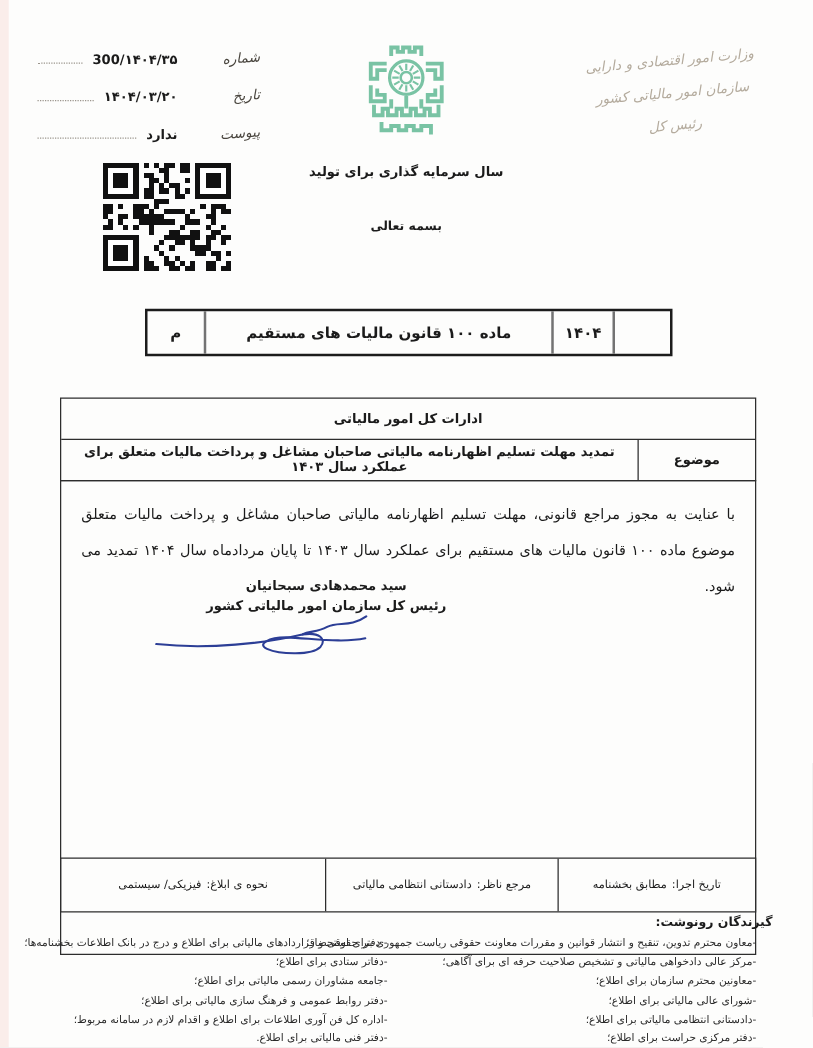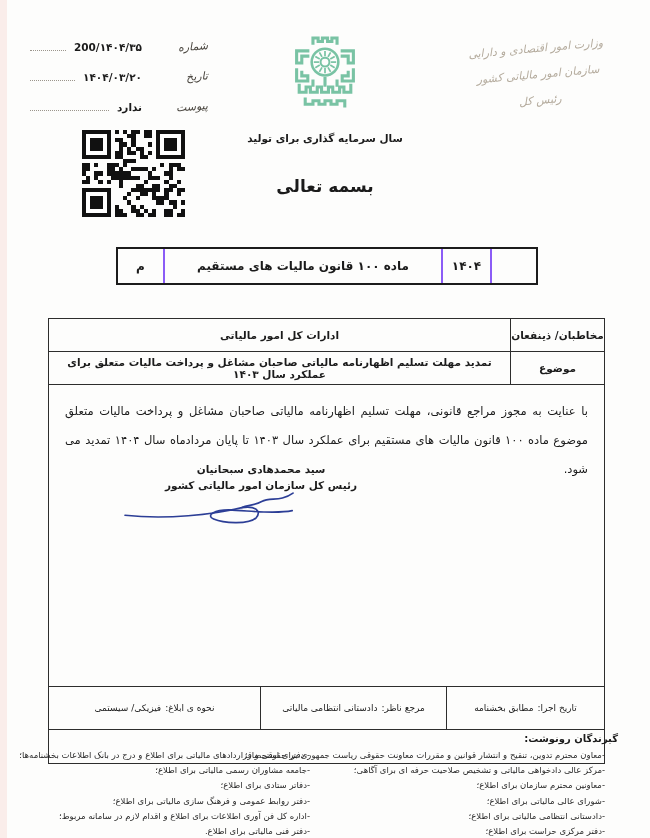--- a/index.html
+++ b/index.html
@@ -24,30 +24,30 @@
     text-align:center;direction:rtl;color:#b4ab9d;font-size:11px;
     line-height:26px;transform:rotate(-5deg);font-style:oblique;}
 
   .logo{position:absolute;left:282px;top:32px;width:86px;height:86px;}
 
   .qr{position:absolute;left:82px;top:130px;width:103px;height:87px;}
 
   .slogan{position:absolute;left:0;top:132px;width:650px;text-align:center;
     font-weight:bold;font-size:10.5px;direction:rtl;}
   .besmele{position:absolute;left:0;top:176px;width:650px;text-align:center;
-    font-weight:bold;font-size:17px;direction:rtl;}
+    font-weight:bold;font-size:10px;direction:rtl;}
   .doc-type{position:absolute;left:0;top:205px;width:650px;text-align:center;
     font-weight:bold;font-size:15px;direction:rtl;}
 
   
   .class-table{position:absolute;left:116px;top:247px;width:422px;height:38px;
     display:flex;direction:rtl;border:2px solid #1c1c1c;box-sizing:border-box;}
   .class-cell{display:flex;align-items:center;justify-content:center;
     font-weight:bold;font-size:12px;box-sizing:border-box;}
-  .class-cell.b{border-left:2px solid #8b5cf6;}
+  .class-cell.b{border-left:2px solid #737373;}
   .cc-serial{flex:0 0 46px;}
   .cc-year{flex:0 0 49px;}
   .cc-title{flex:1 1 auto;}
   .cc-code{flex:0 0 45px;}
 
   
   .info-table{position:absolute;left:48px;top:318px;width:557px;
     border:1.4px solid #2d2d2d;box-sizing:border-box;direction:rtl;}
   .info-row{display:flex;direction:rtl;min-height:32px;box-sizing:border-box;}
   .info-row + .info-row{border-top:1.4px solid #2d2d2d;}
@@ -87,21 +87,21 @@
 </style>
 </head>
 <body>
 
 <div class="page">
   <div class="pink-edge"></div>
 
   <div class="ref-block">
     <div class="ref-row">
       <span class="ref-label">شماره</span>
-      <span class="ref-value num">200/۱۴۰۴/۳۵</span>
+      <span class="ref-value num">300/۱۴۰۴/۳۵</span>
       <span class="ref-leader"></span>
     </div>
     <div class="ref-row">
       <span class="ref-label">تاریخ</span>
       <span class="ref-value num">۱۴۰۴/۰۳/۲۰</span>
       <span class="ref-leader"></span>
     </div>
     <div class="ref-row">
       <span class="ref-label">پیوست</span>
       <span class="ref-value">ندارد</span>
@@ -318,21 +318,20 @@
 
   <div class="class-table">
     <div class="class-cell cc-serial b"></div>
     <div class="class-cell cc-year b">۱۴۰۴</div>
     <div class="class-cell cc-title b">ماده ۱۰۰ قانون مالیات های مستقیم</div>
     <div class="class-cell cc-code">م</div>
   </div>
 
   <div class="info-table">
     <div class="info-row">
-      <div class="info-label">مخاطبان/ ذینفعان</div>
       <div class="info-value">ادارات کل امور مالیاتی</div>
     </div>
     <div class="info-row">
       <div class="info-label">موضوع</div>
       <div class="info-value">تمدید مهلت تسلیم اظهارنامه مالیاتی صاحبان مشاغل و پرداخت مالیات متعلق برای عملکرد سال ۱۴۰۳</div>
     </div>
   </div>
 
   <div class="body-box">
     <div class="body-text">با عنایت به مجوز مراجع قانونی، مهلت تسلیم اظهارنامه مالیاتی صاحبان مشاغل و پرداخت مالیات متعلق موضوع ماده ۱۰۰ قانون مالیات های مستقیم برای عملکرد سال ۱۴۰۳ تا پایان مردادماه سال ۱۴۰۴ تمدید می شود.</div>
@@ -367,19 +366,19 @@
   <div class="cc-col cc-right">
     <div class="cc-item">-معاون محترم تدوین، تنقیح و انتشار قوانین و مقررات معاونت حقوقی ریاست جمهوری برای استحضار؛</div>
     <div class="cc-item">-مرکز عالی دادخواهی مالیاتی و تشخیص صلاحیت حرفه ای برای آگاهی؛</div>
     <div class="cc-item">-معاونین محترم سازمان برای اطلاع؛</div>
     <div class="cc-item">-شورای عالی مالیاتی برای اطلاع؛</div>
     <div class="cc-item">-دادستانی انتظامی مالیاتی برای اطلاع؛</div>
     <div class="cc-item">-دفتر مرکزی حراست برای اطلاع؛</div>
   </div>
   <div class="cc-col cc-left">
     <div class="cc-item">- دفتر حقوقی و قراردادهای مالیاتی برای اطلاع و درج در بانک اطلاعات بخشنامه‌ها؛</div>
+    <div class="cc-item">-دفاتر ستادی برای اطلاع؛</div>
     <div class="cc-item">-جامعه مشاوران رسمی مالیاتی برای اطلاع؛</div>
-    <div class="cc-item">-دفاتر ستادی برای اطلاع؛</div>
     <div class="cc-item">-دفتر روابط عمومی و فرهنگ سازی مالیاتی برای اطلاع؛</div>
     <div class="cc-item">-اداره کل فن آوری اطلاعات برای اطلاع و اقدام لازم در سامانه مربوط؛</div>
     <div class="cc-item">-دفتر فنی مالیاتی برای اطلاع.</div>
   </div>
 </div>
 
 </body></html>

